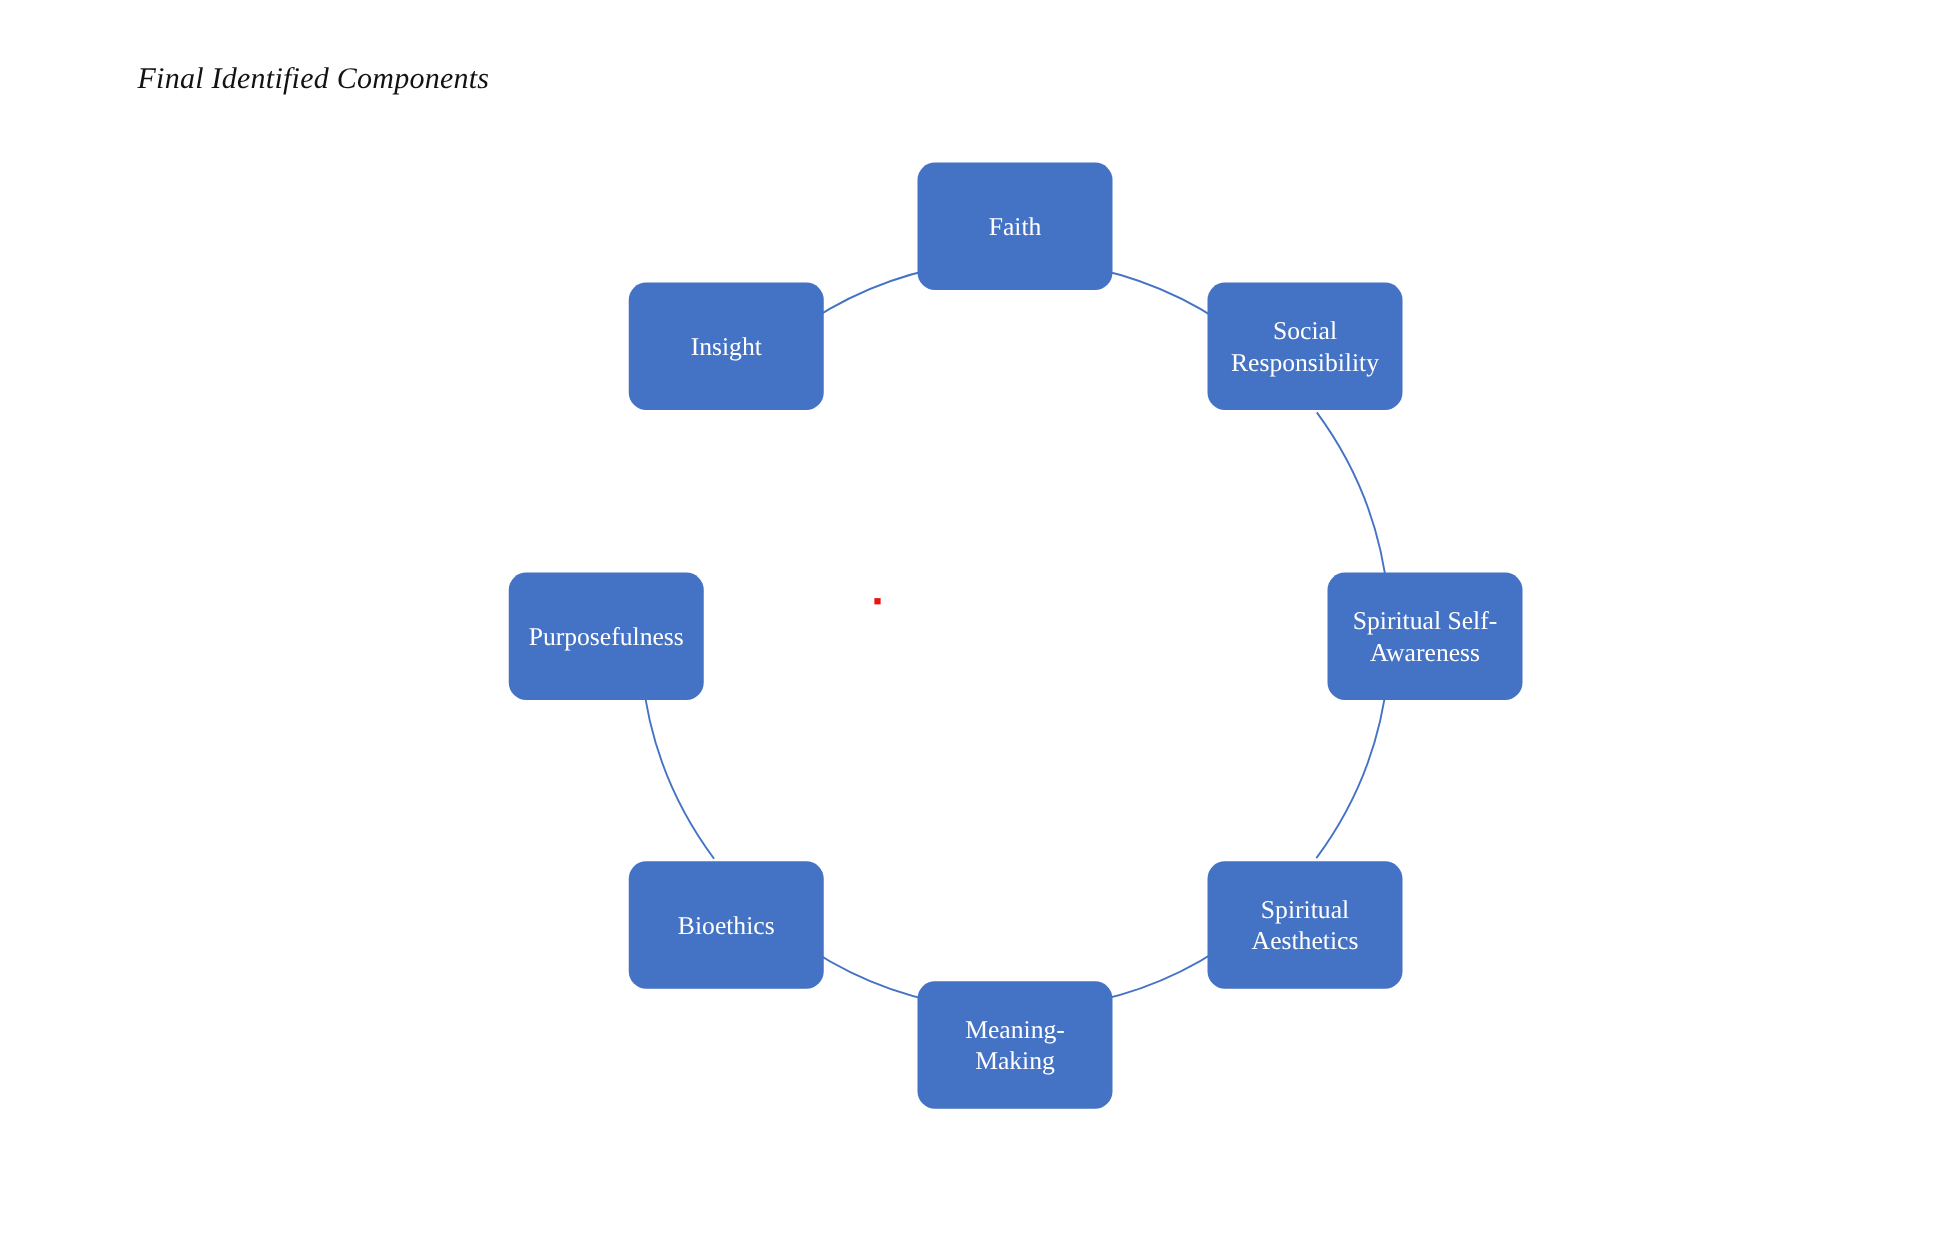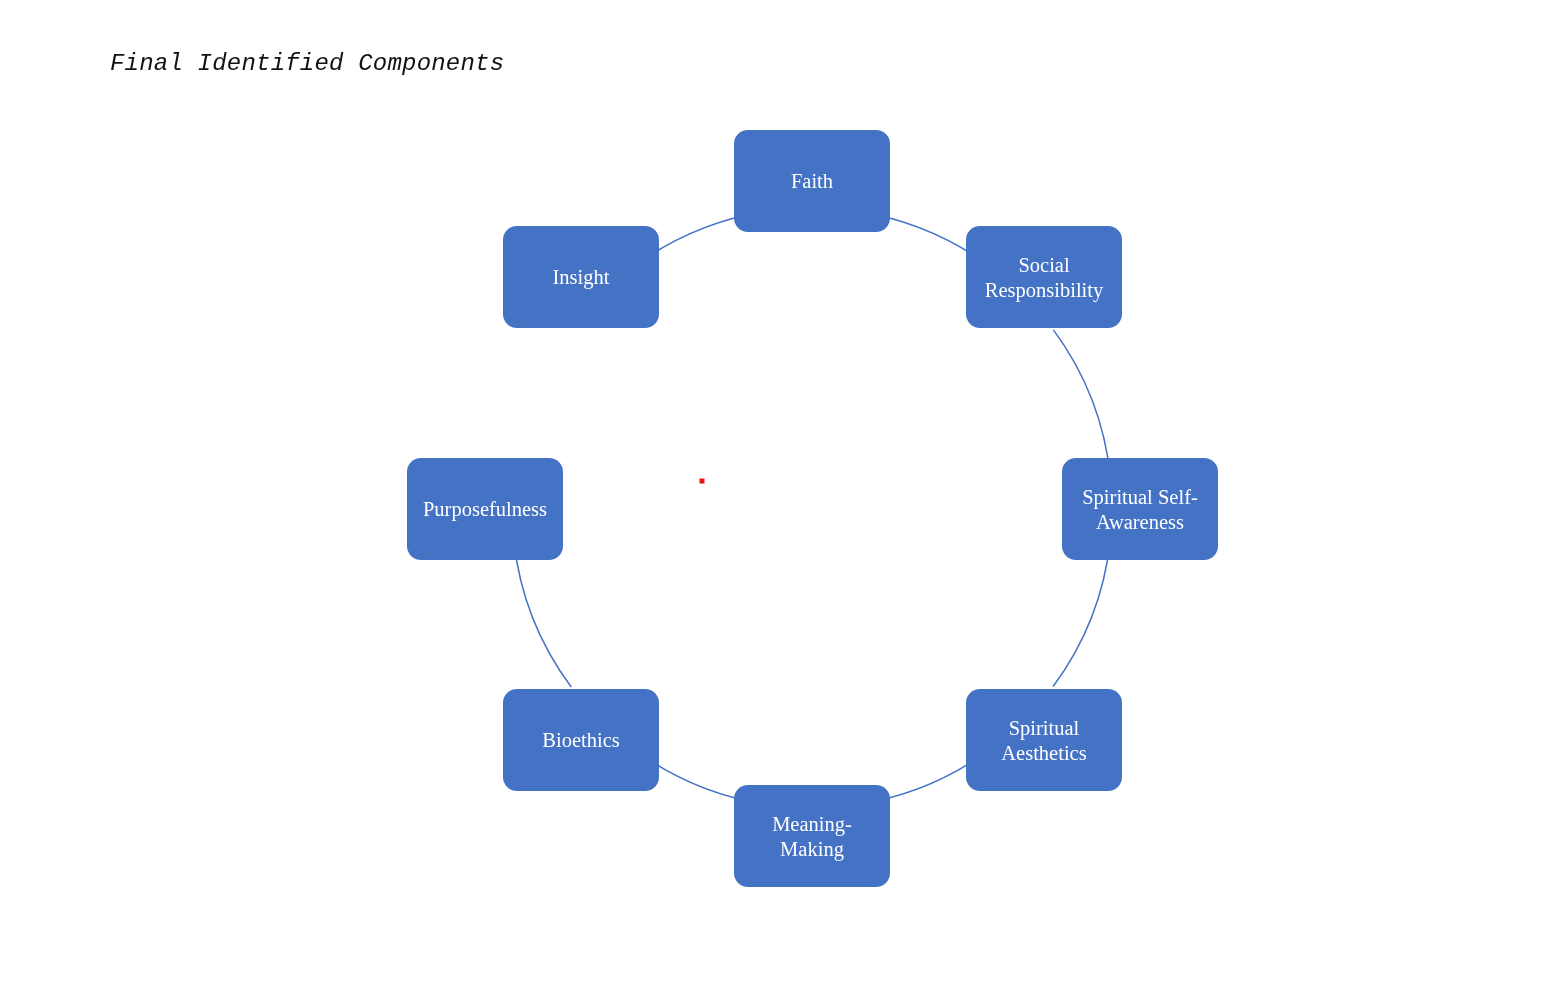--- a/index.html
+++ b/index.html
@@ -18,21 +18,21 @@
     position: absolute;
     left: 0;
     top: 0;
     width: 1567px;
     height: 987px;
   }
   .diagram-title {
     position: absolute;
     left: 110px;
     top: 50px;
-    font-family: Liberation Mono, monospace;
+    font-family: Liberation Serif, serif;
     font-style: italic;
     font-size: 24px;
     color: #121212;
     letter-spacing: 0.2px;
     white-space: nowrap;
   }
   .node-label {
     font-family: "Liberation Serif", "DejaVu Serif", serif;
     font-size: 20.5px;
     fill: #ffffff;

